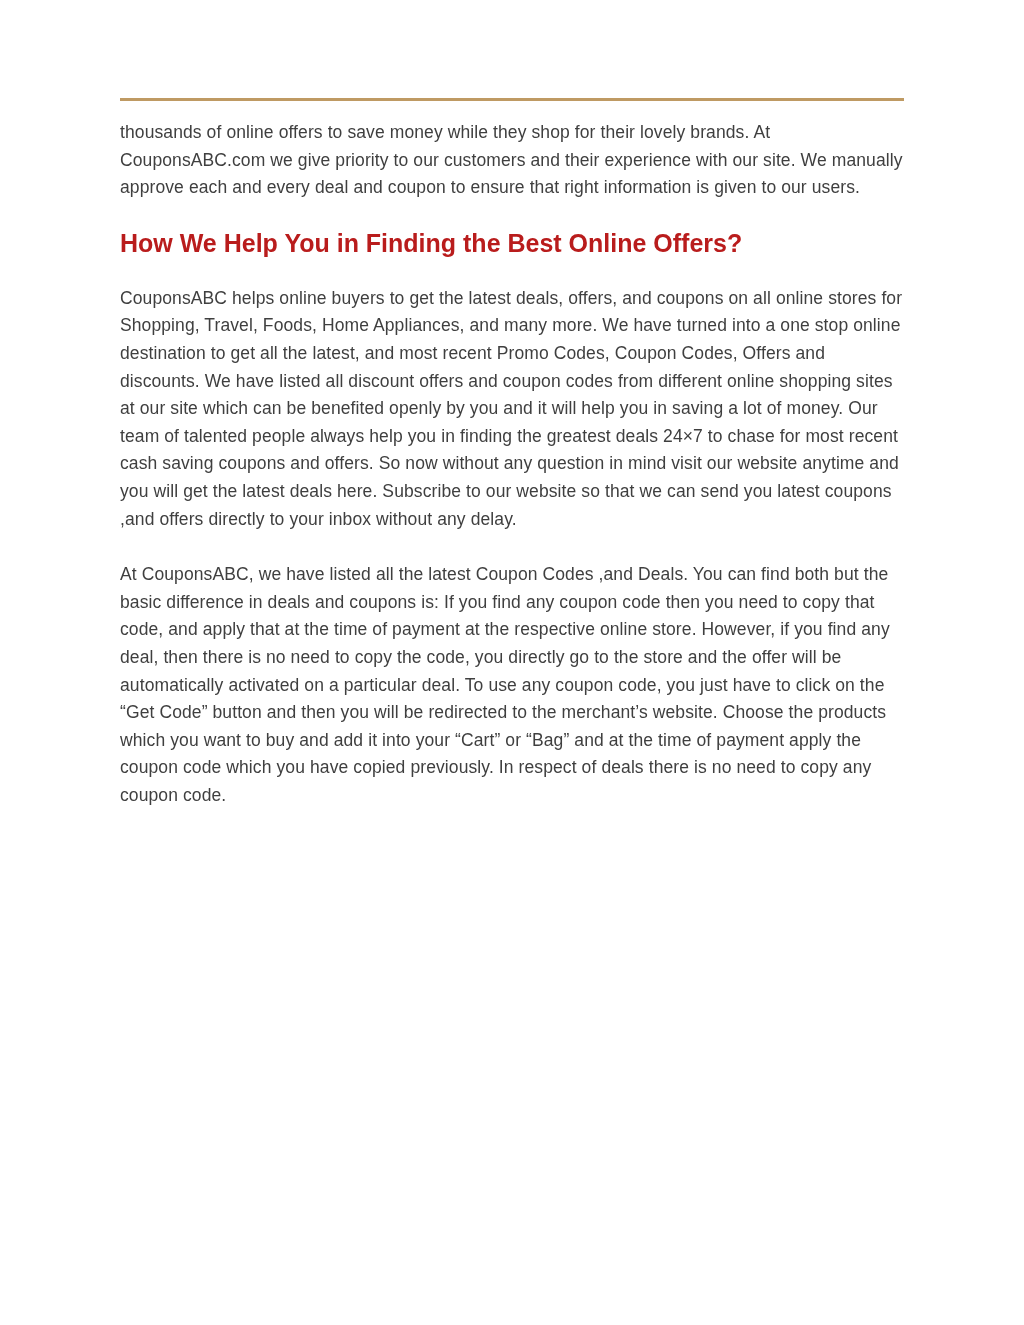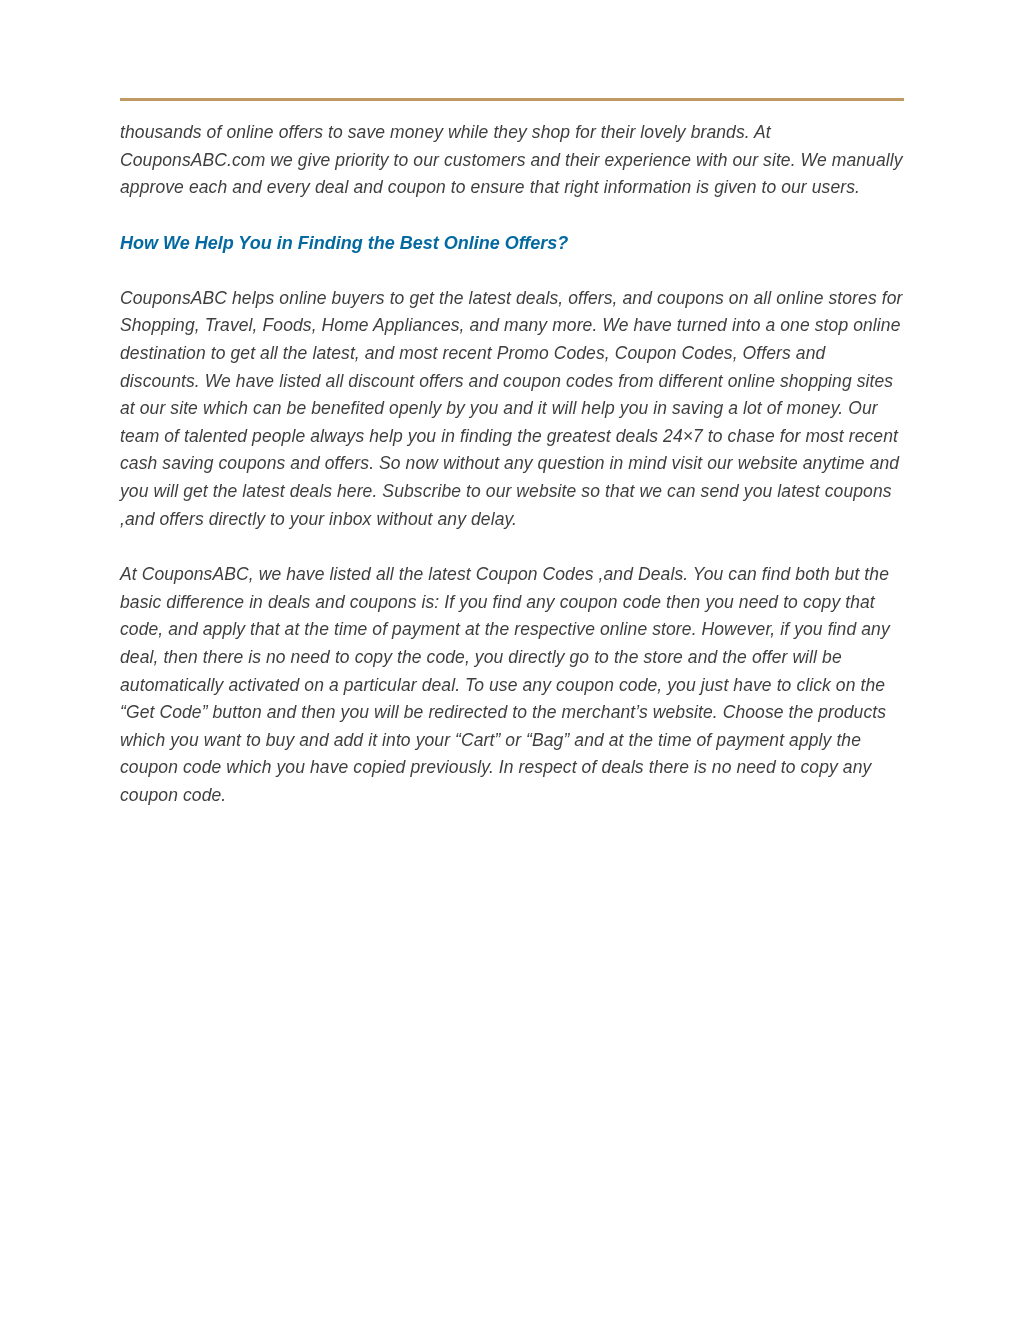--- a/index.html
+++ b/index.html
@@ -7,21 +7,20 @@
     padding: 0;
     background: #ffffff;
   }
   .page {
     position: relative;
     width: 1024px;
     height: 1042px;
     background: #ffffff;
     font-family: "Liberation Sans", sans-serif;
     overflow: hidden;
-    font-style: italic;
   }
   .content {
     position: absolute;
     left: 120px;
     width: 784px;
     top: 98px;
   }
   .rule {
     border: none;
     border-top: 3px solid #bf9a63;
@@ -29,23 +28,23 @@
     width: 100%;
   }
   .content p {
     font-size: 17.5px;
     line-height: 27.6px;
     color: #3f3f3f;
     margin: 18px 0 28px 0;
     letter-spacing: 0.1px;
   }
   .content h2 {
-    font-size: 18px;
+    font-size: 25px;
     line-height: 27px;
-    color: #0369a1;
+    color: #b91c1c;
     font-weight: 700;
     margin: 28px 0 28px 0;
   }
   .footer {
     position: absolute;
     left: 120px;
     width: 784px;
     top: 1222px;
   }
   .page-number {

